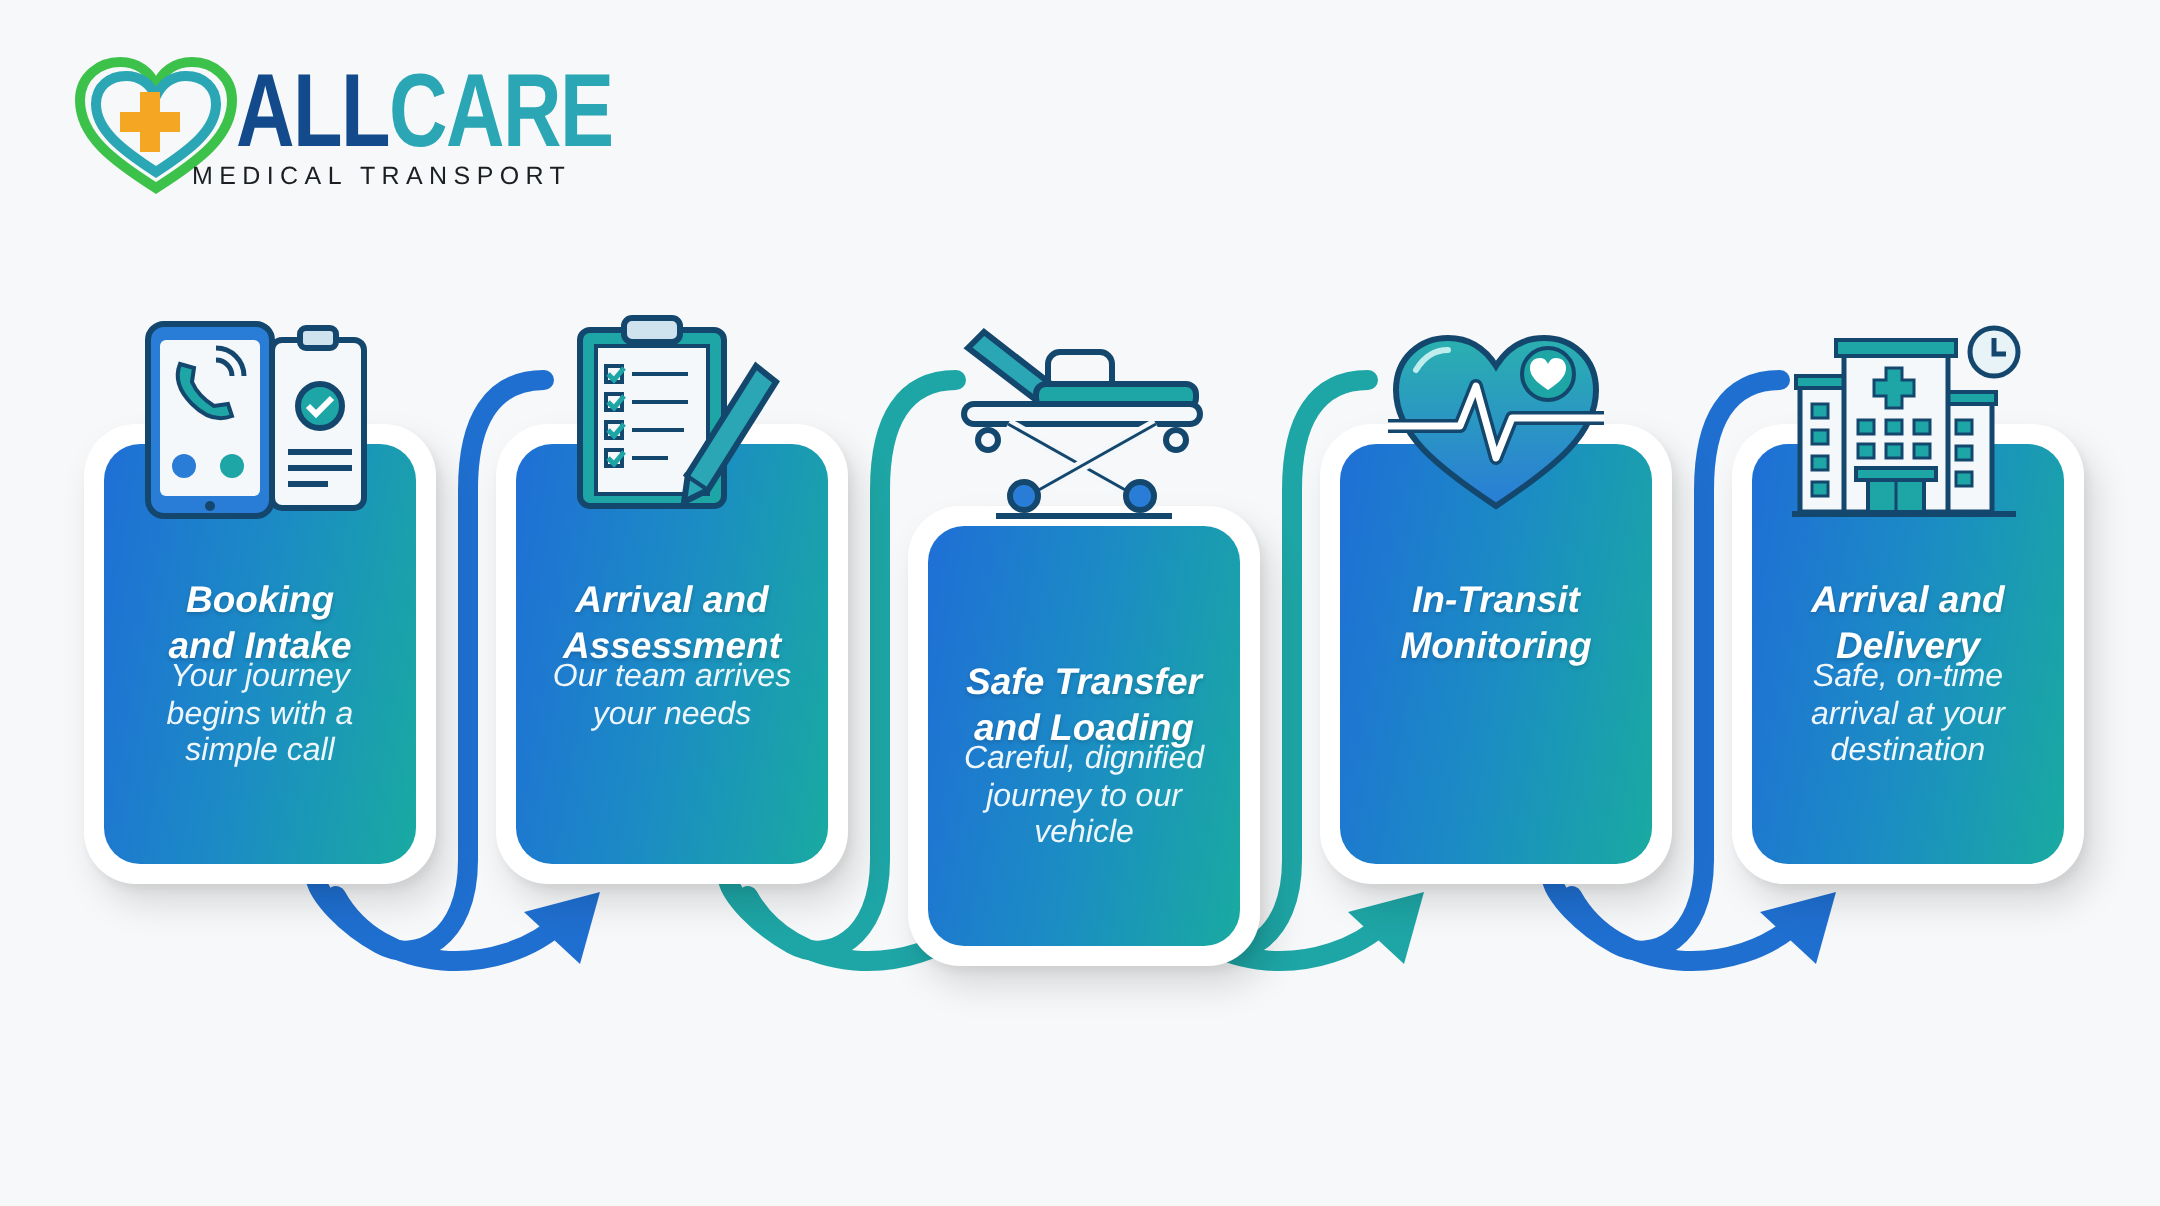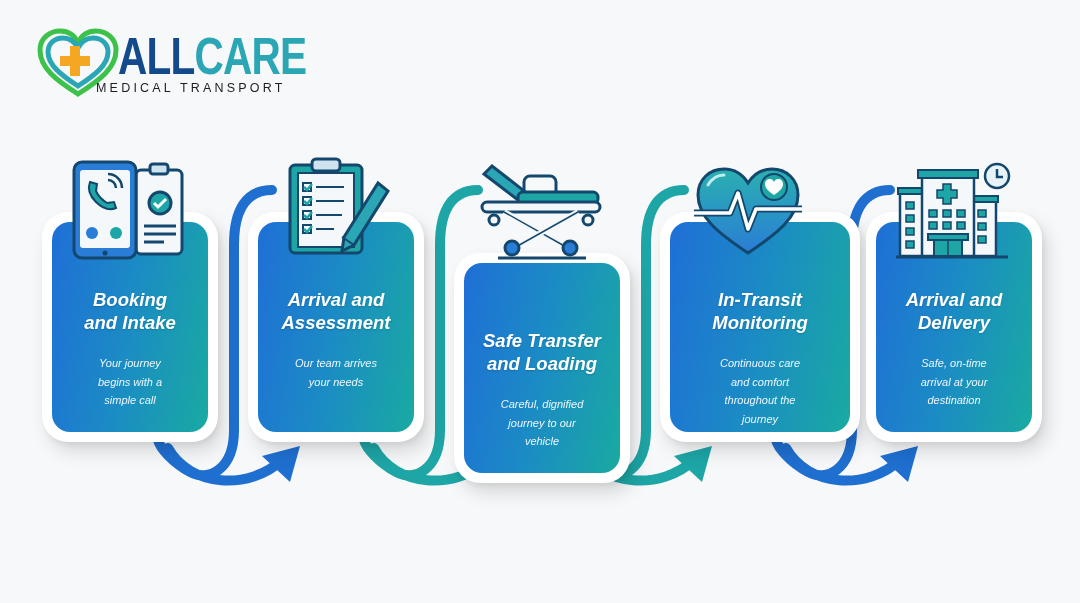--- a/index.html
+++ b/index.html
@@ -20,21 +20,21 @@
 
   .connectors { position:absolute; left:0; top:0; width:1080px; height:603px; pointer-events:none; }
 
   .card { position:absolute; top:212px; width:176px; height:230px; background:#ffffff;
     border-radius:26px; box-shadow: 6px 10px 18px rgba(0,0,0,0.13), 2px 3px 5px rgba(0,0,0,0.06); font-style: italic; }
   .card-inner { position:absolute; left:10px; top:10px; right:10px; bottom:10px; border-radius:18px;
     background:linear-gradient(100deg, #1f6fd6 0%, #1b8cc4 50%, #19aaa1 100%);
     color:#fff; text-align:center; }
   .card-title { position:absolute; left:6px; right:6px; top:66px; font-weight:700; font-size:18.5px;
     line-height:23px; text-shadow:0 1px 2px rgba(0,0,0,0.18); }
-  .card-desc { position:absolute; left:6px; right:6px; top:132px; font-size:11px; line-height:18.5px;
+  .card-desc { position:absolute; left:6px; right:6px; top:108px; font-size:16px; line-height:18.5px;
     color:#eef6fb; }
   .card-icon { position:absolute; }
 </style>
 </head>
 <body>
 
 <div class="logo">
   <svg class="logo-heart" viewBox="0 0 84 70">
     <path d="M42 66 C20 52 4 40 4 22 C4 10 14 3 24 3 C33 3 39 8 42 15 C45 8 51 3 60 3 C71 3 80 11 80 22 C80 40 64 52 42 66 Z" fill="none" stroke="#3cc24a" stroke-width="5"></path>
     <path d="M42 58 C25 47 12 37 12 24 C12 15 19 10 27 10 C34 10 39 14 42 20 C45 14 50 10 57 10 C66 10 72 16 72 24 C72 37 59 47 42 58 Z" fill="none" stroke="#2aa6b5" stroke-width="5"></path>
@@ -103,31 +103,25 @@
       <div>and Loading</div>
     </div>
     <div class="card-desc">
       <div>Careful, dignified</div>
       <div>journey to our</div>
       <div>vehicle</div>
     </div>
   </div>
 </div>
 
-<div class="card" style="left:660px;padding-left:24px;">
+<div class="card" style="left:660px;">
   <div class="card-inner">
     <div class="card-title">
       <div>In-Transit</div>
       <div>Monitoring</div>
-    </div>
-    <div class="card-desc">
-      <div>Continuous care</div>
-      <div>and comfort</div>
-      <div>throughout the</div>
-      <div>journey</div>
     </div>
   </div>
 </div>
 
 <div class="card" style="left:866px;">
   <div class="card-inner">
     <div class="card-title">
       <div>Arrival and</div>
       <div>Delivery</div>
     </div>

